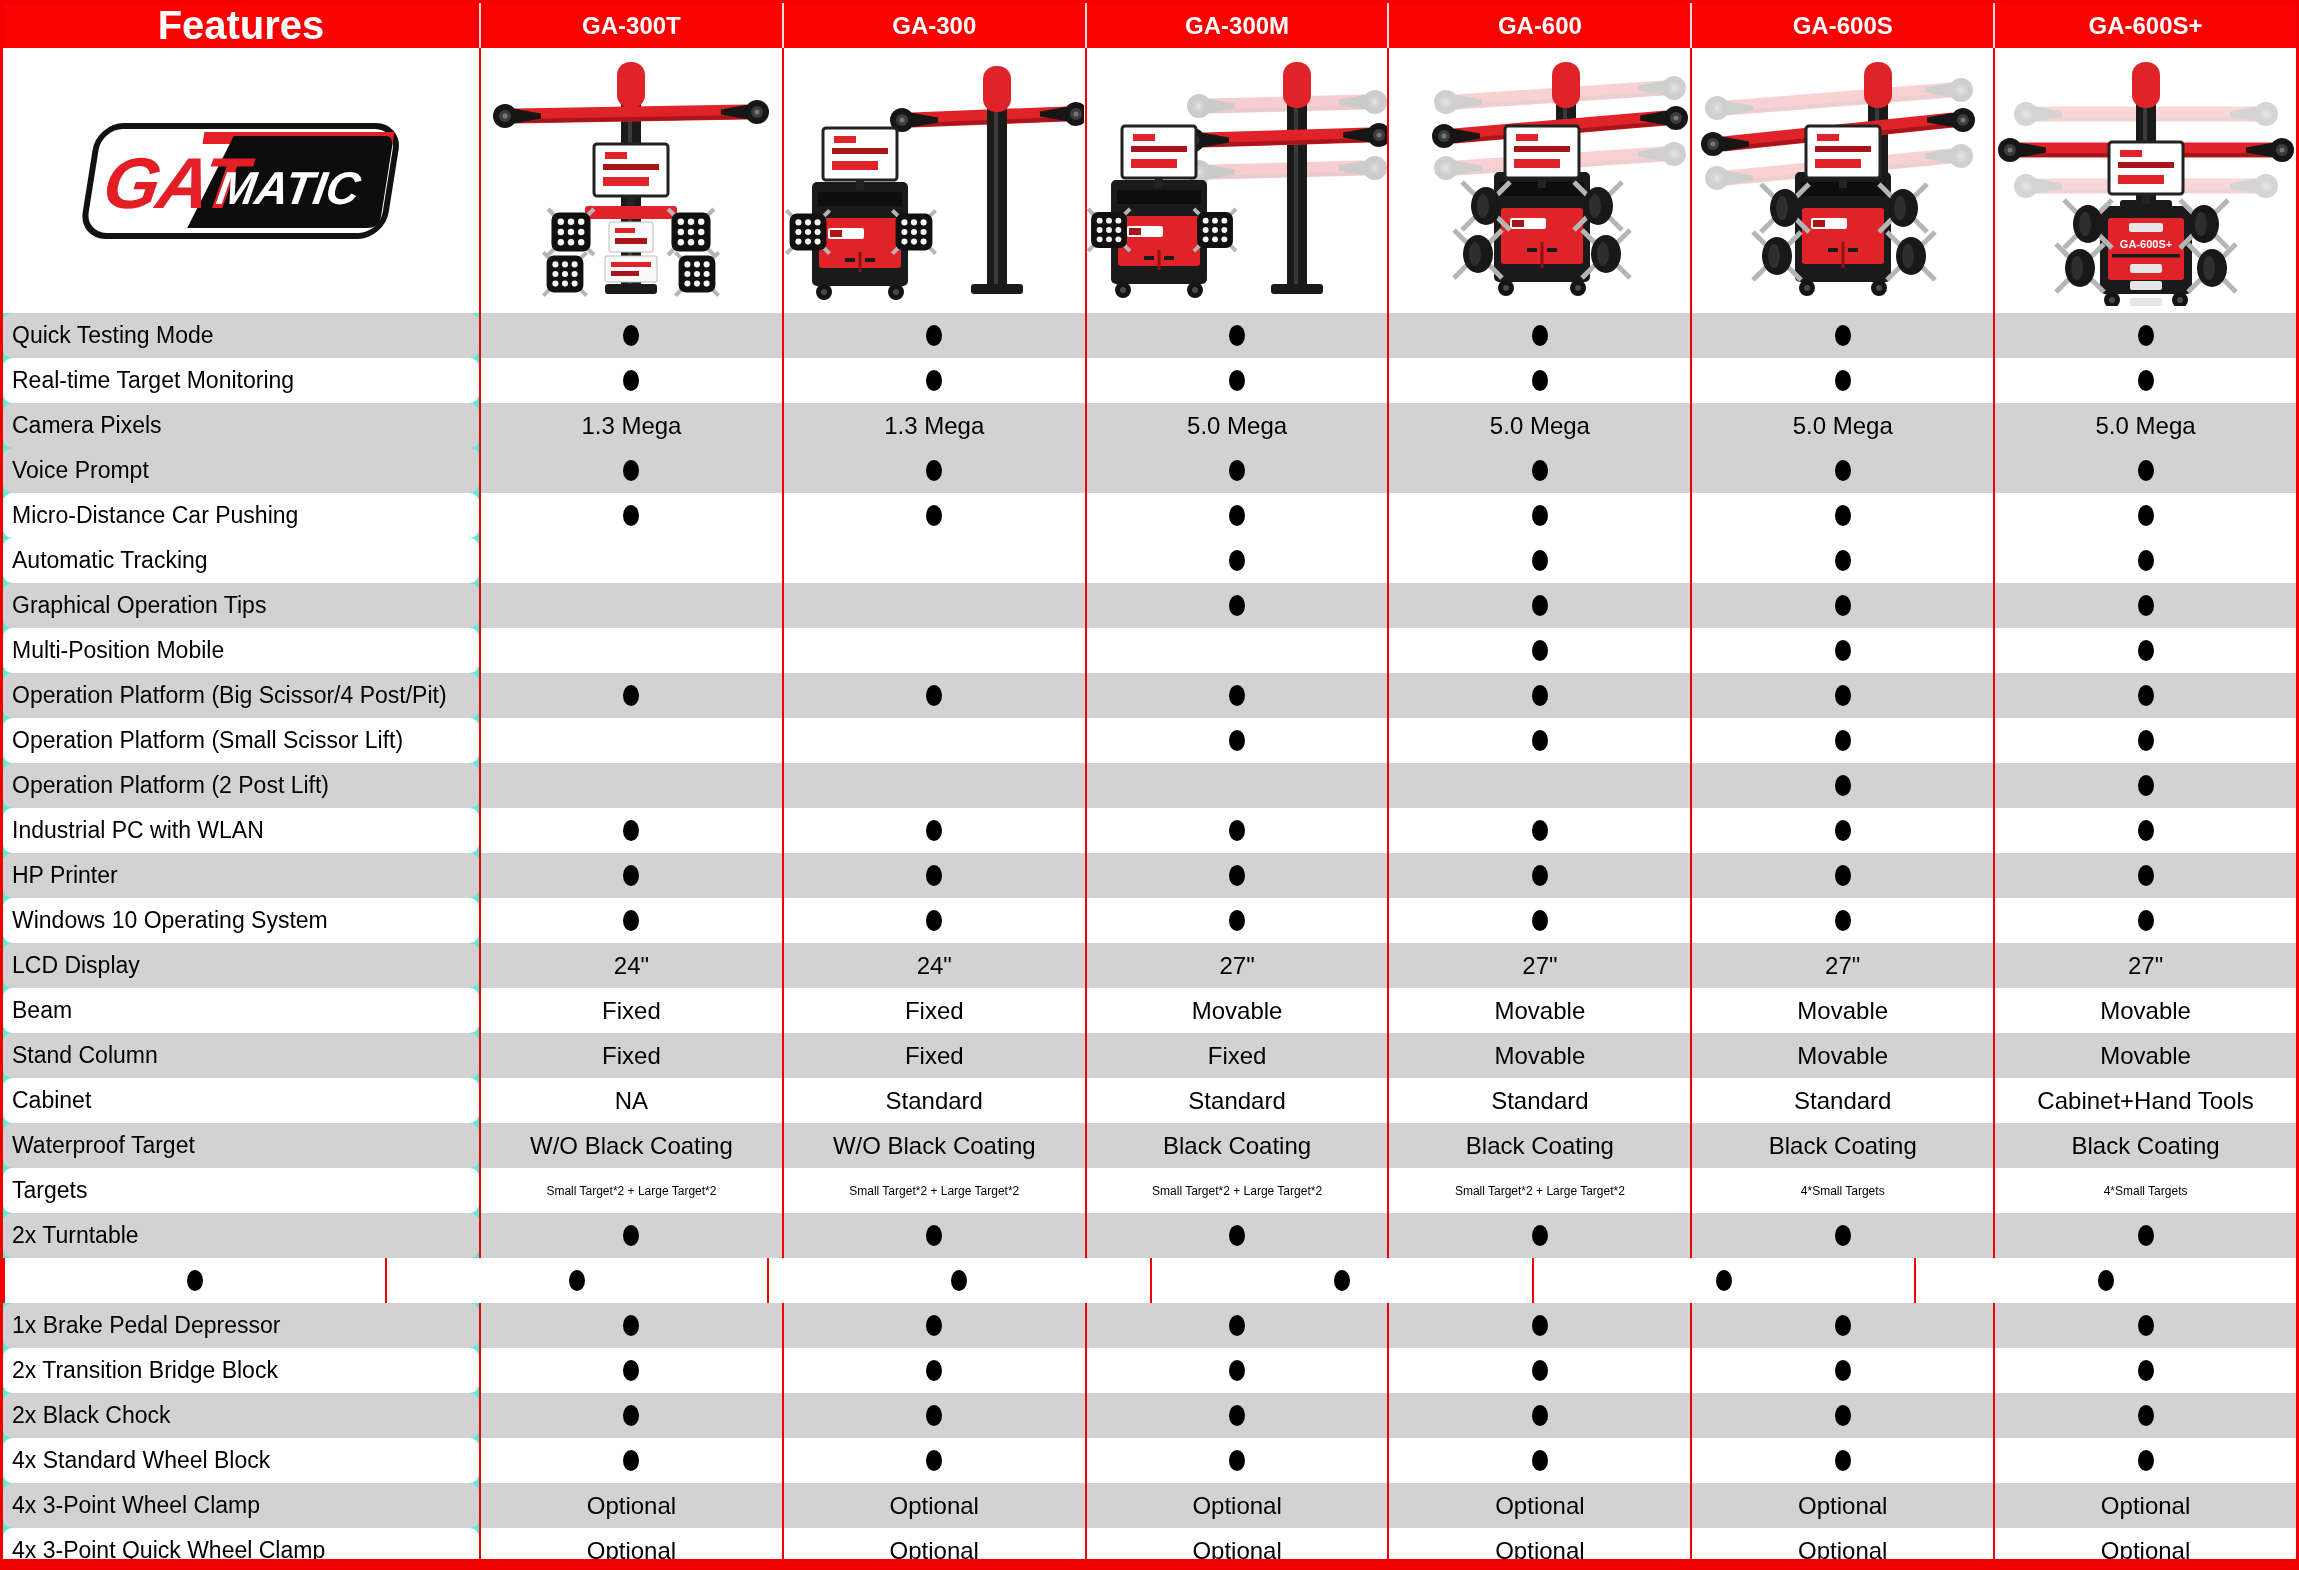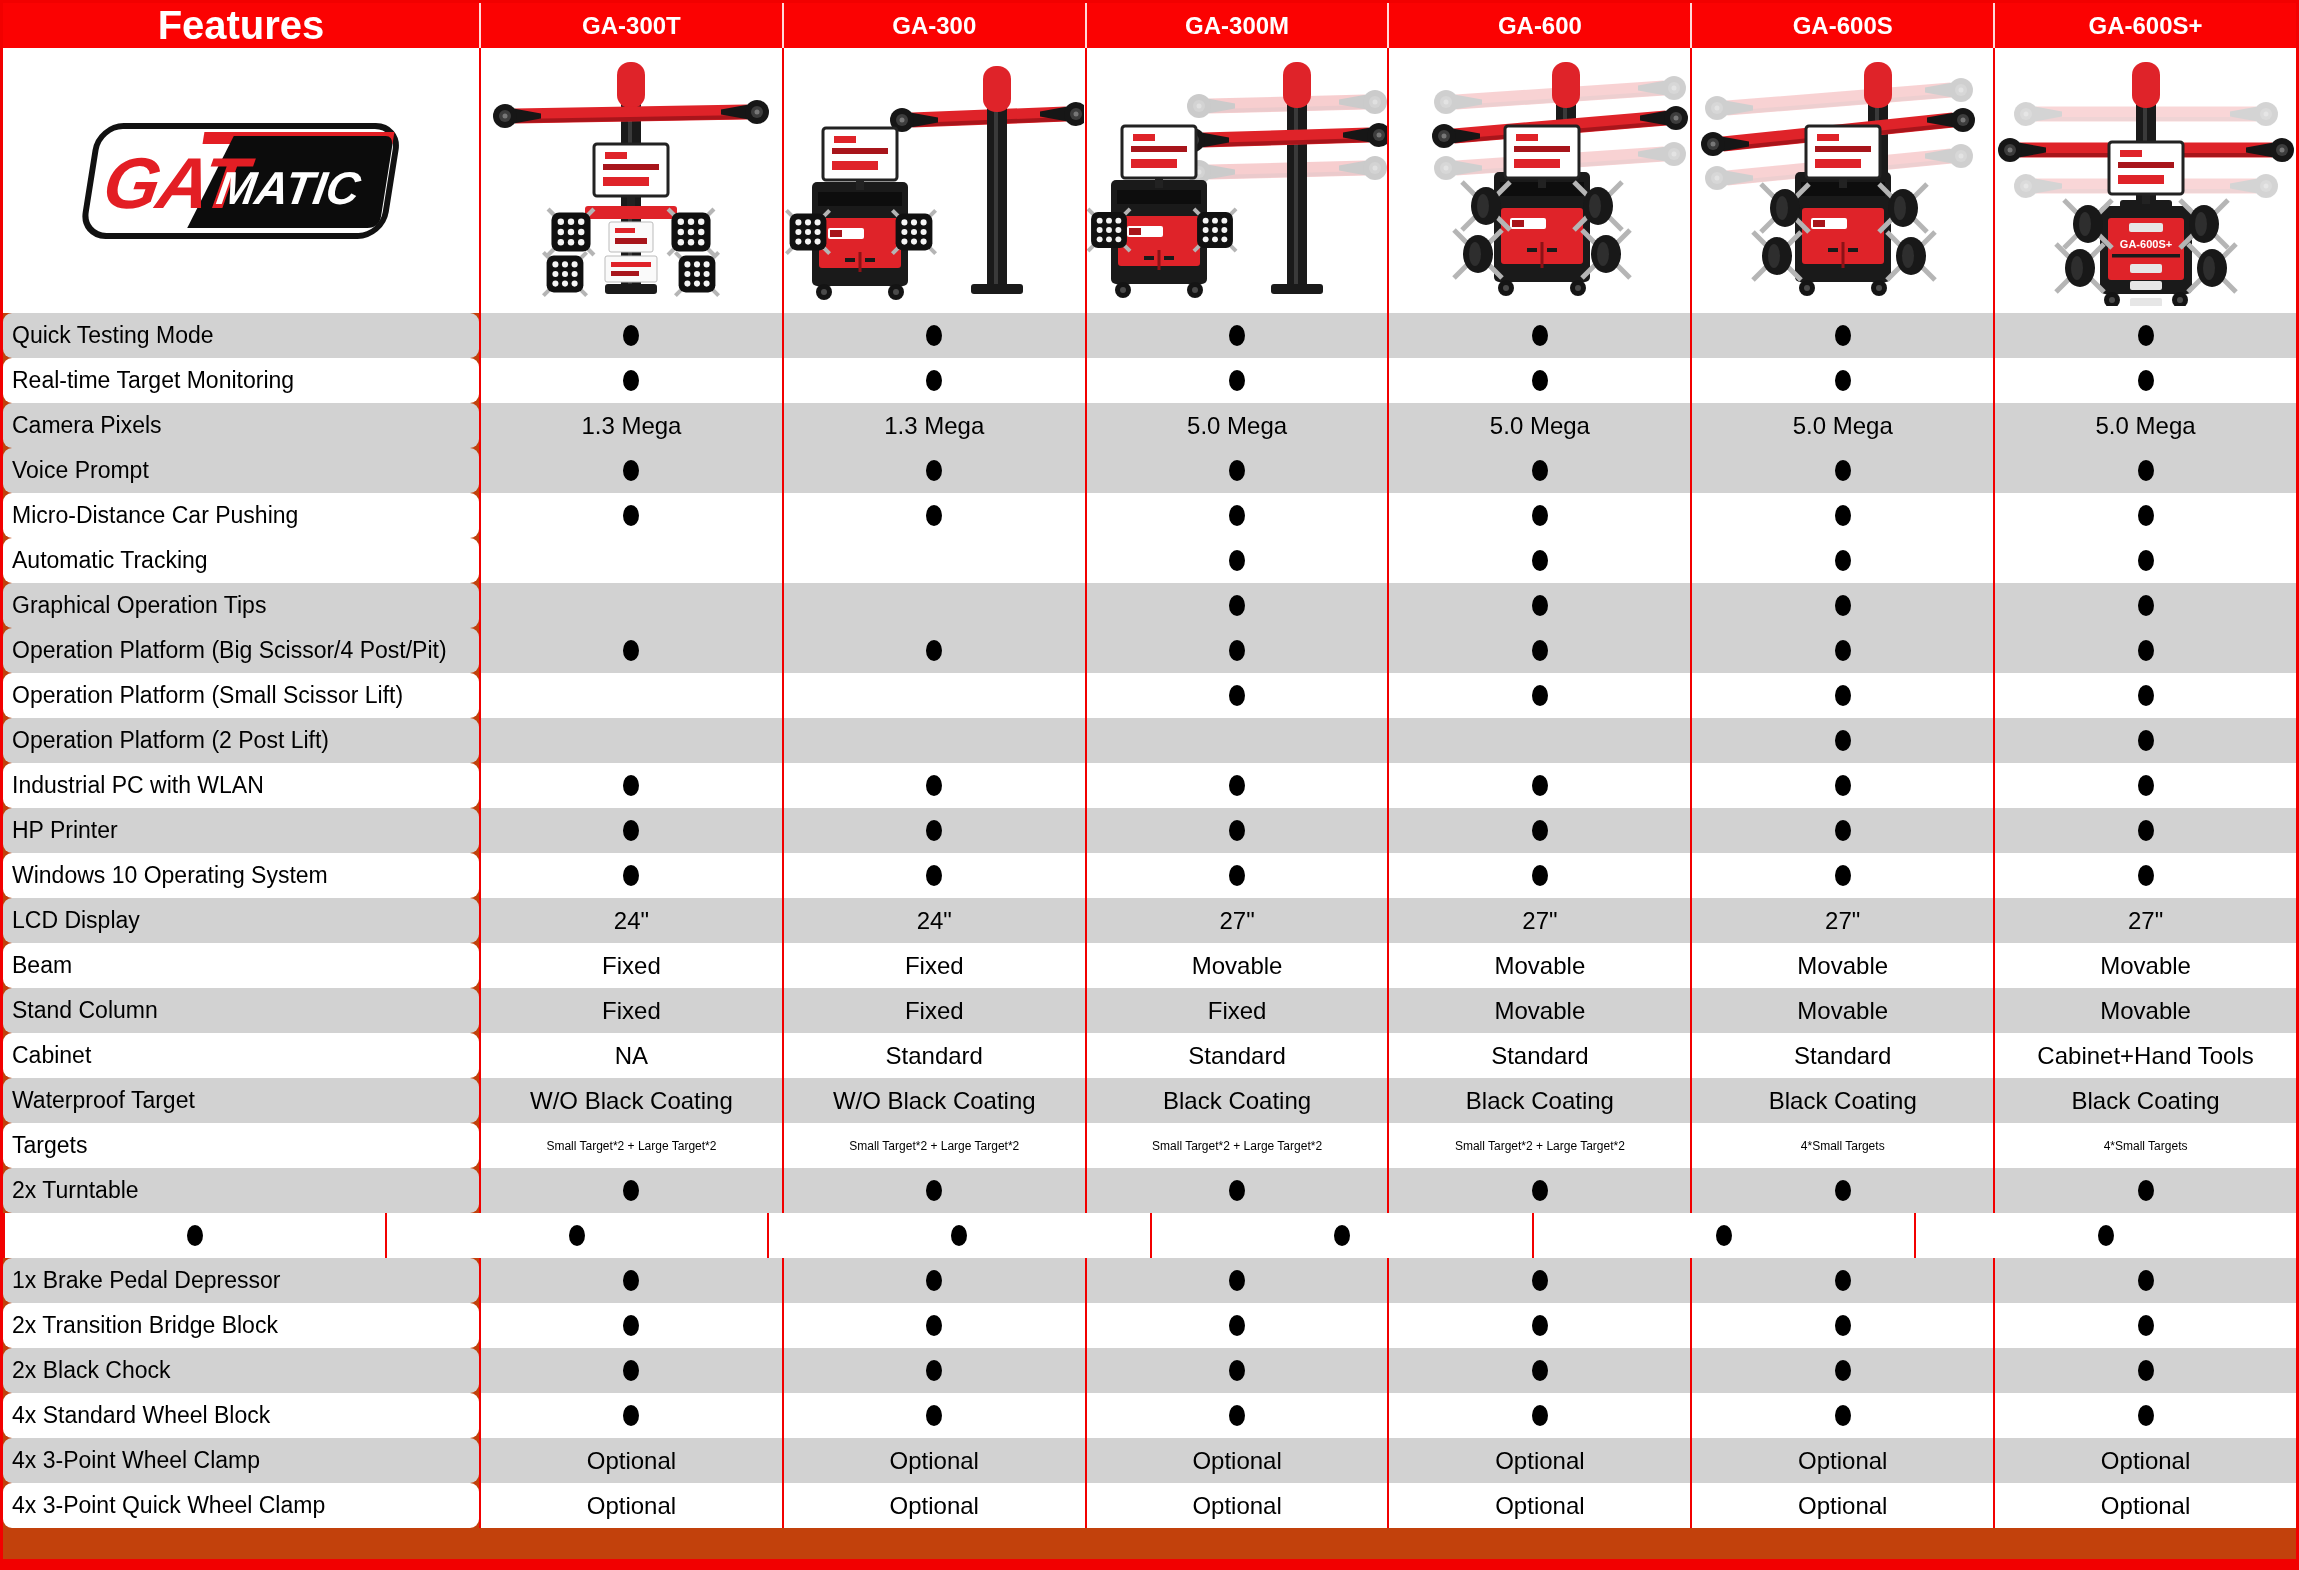--- a/index.html
+++ b/index.html
@@ -1,19 +1,19 @@
 <!DOCTYPE html>
 <html style="--header_red: #FB0202; --grid_red: #F20000; --row_gray: #D2D2D2; --machine_red: #DF2329; --machine_dark_red: #A8151B; --machine_black: #1A1A1A; --logo_red: #E31E24;"><head>
 <meta charset="utf-8">
 <style>
   html,body{margin:0;padding:0;background:#fff;}
   body{font-family:"Liberation Sans", sans-serif; -webkit-font-smoothing:antialiased;}
   #sheet{
     position:relative; width:2299px; height:1570px; box-sizing:border-box;
-    border:3px solid var(--grid_red,#f20000); background:#c2410c; overflow:hidden;
+    border:3px solid var(--grid_red,#f20000); background:#5eead4; overflow:hidden;
   }
   .hrow{display:flex; height:45px;}
   .hcell{
     background:var(--header_red,#fb0202); color:#fff; display:flex;
     align-items:center; justify-content:center; font-weight:bold;
   }
   .hcell.features{width:476px; font-size:40px;}
   .hcell.product{flex:1; font-size:24px; border-left:2px solid rgba(255,255,255,.85);}
   .imgrow{display:flex; height:265px; background:#fff;}
   .imgcell{
@@ -724,20 +724,35 @@
       <div class="cell value">
         <span class="dot"></span>
       </div>
       <div class="cell value">
         <span class="dot"></span>
       </div>
       <div class="cell value">
         <span class="dot"></span>
       </div>
     </div>
+    <div class="frow white">
+      <div class="cell label">Multi-Position Mobile</div>
+      <div class="cell value"></div>
+      <div class="cell value"></div>
+      <div class="cell value"></div>
+      <div class="cell value">
+        <span class="dot"></span>
+      </div>
+      <div class="cell value">
+        <span class="dot"></span>
+      </div>
+      <div class="cell value">
+        <span class="dot"></span>
+      </div>
+    </div>
     <div class="frow gray">
       <div class="cell label">Operation Platform (Big Scissor/4 Post/Pit)</div>
       <div class="cell value">
         <span class="dot"></span>
       </div>
       <div class="cell value">
         <span class="dot"></span>
       </div>
       <div class="cell value">
         <span class="dot"></span>

